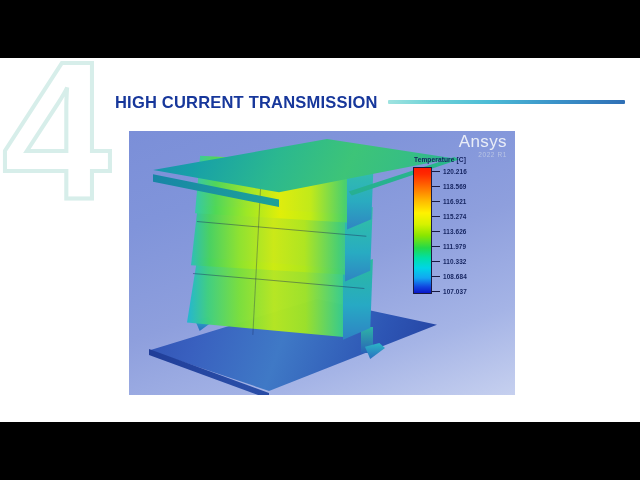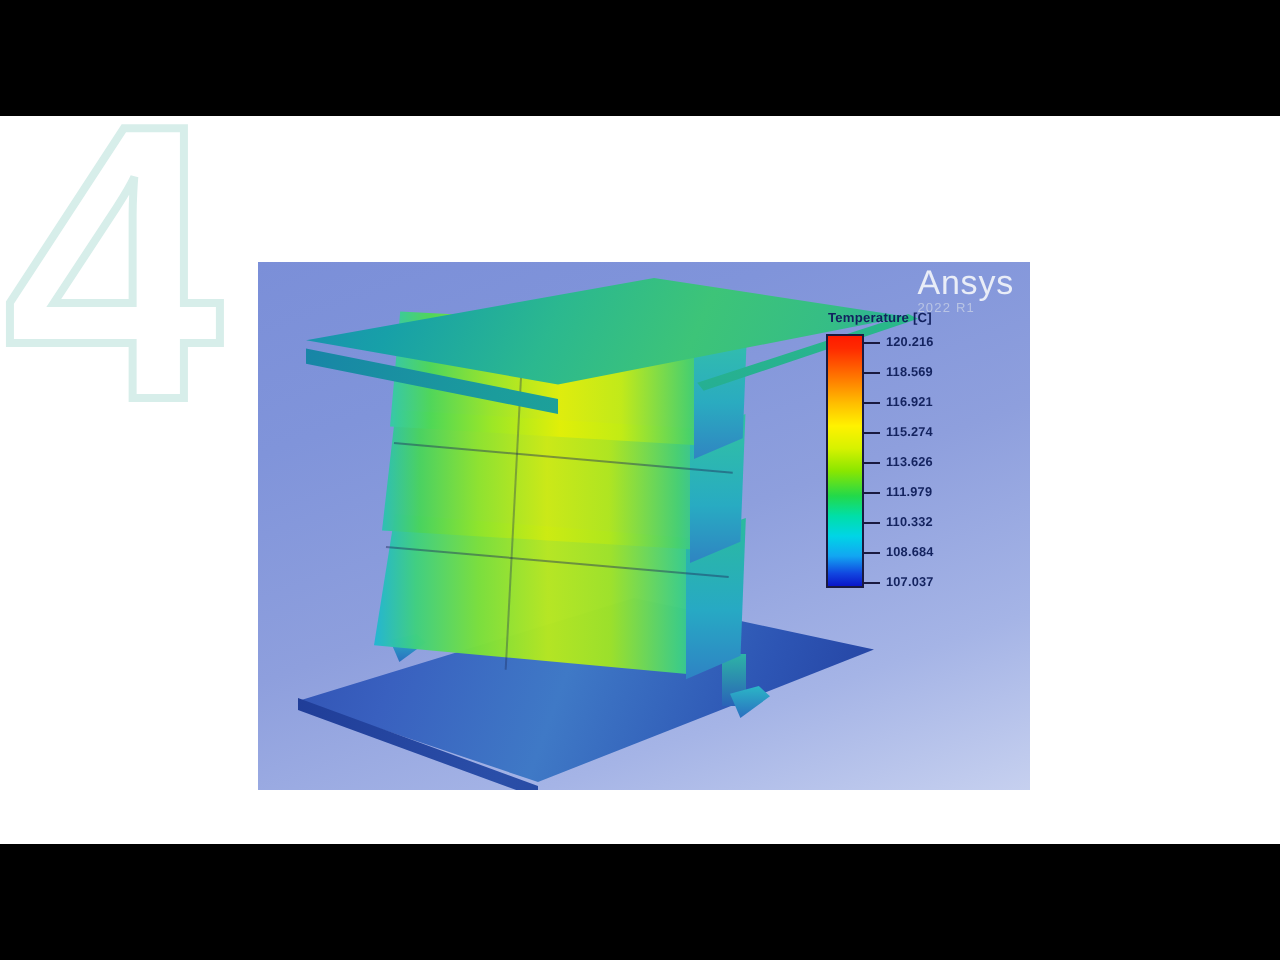--- a/index.html
+++ b/index.html
@@ -103,20 +103,21 @@
         #a5b4e6 78%,
         #c6d0ef 100%);
     overflow: hidden;
   }
 
   
   #ansys-brand {
     position: absolute;
     right: 8px;
     top: 2px;
+    text-align: right;
     user-select: none;
   }
   #ansys-wordmark {
     font-family: "Liberation Sans", sans-serif;
     font-size: 17px;
     font-weight: normal;
     color: #e9edf7;
     letter-spacing: 0.4px;
     line-height: 1;
   }
@@ -303,20 +304,24 @@
 <body>
 
 <div id="video-frame">
 
   <div class="letterbox" id="letterbox-top"></div>
 
   <div id="slide">
 
     <div id="section-number">4</div>
 
+    <div id="title-row">
+      <div id="slide-title">HIGH CURRENT TRANSMISSION</div>
+      <div id="title-rule"></div>
+    </div>
 
     <div id="sim-panel">
 
       <div id="geometry">
         <div class="poly" id="base-plate-top"></div>
         <div class="poly" id="base-plate-front"></div>
 
         <div class="poly tab" id="tab-left"></div>
         <div class="poly" id="tab-neck"></div>
         <div class="poly tab" id="tab-right"></div>

